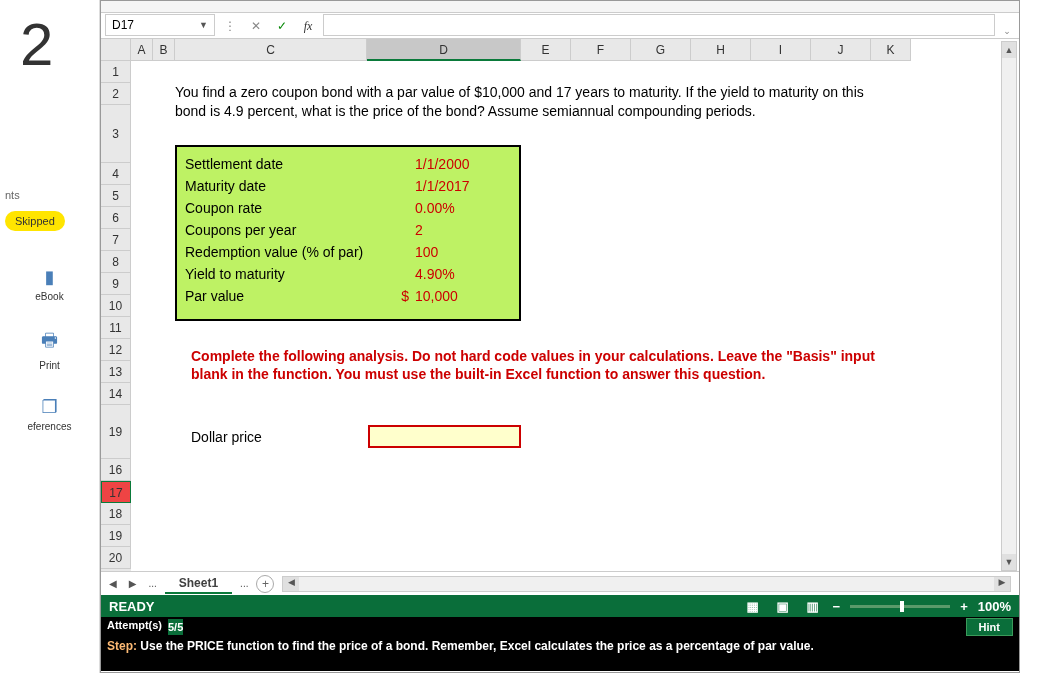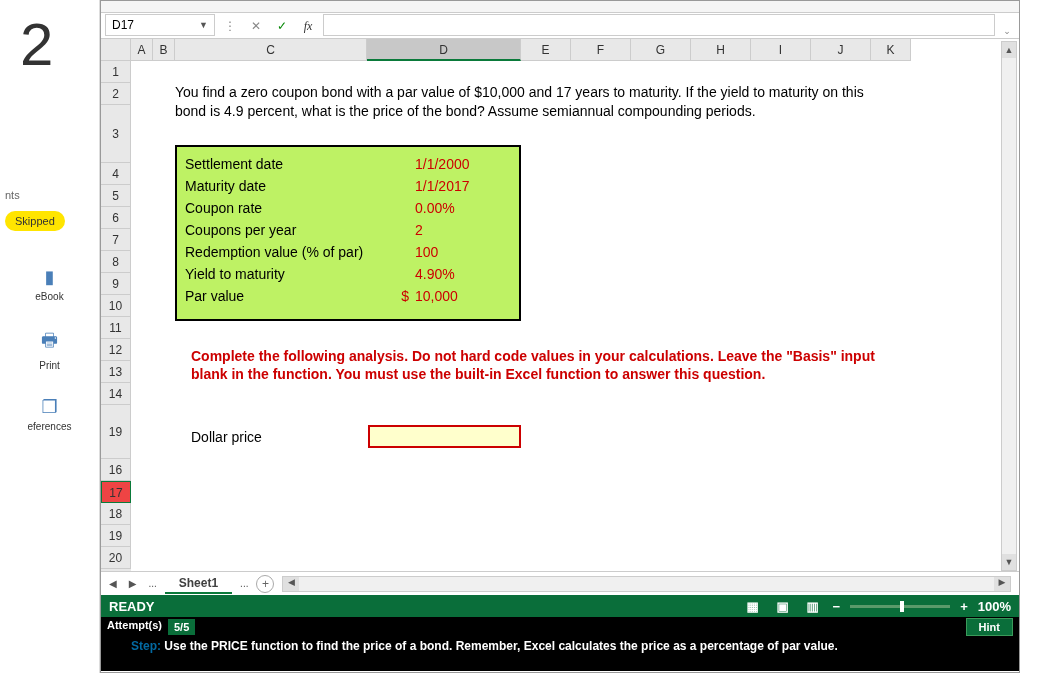--- a/index.html
+++ b/index.html
@@ -67,25 +67,25 @@
     .hscroll span { width: 16px; text-align: center; font-size: 9px; color: #555; background: #e0e0e0; }
     
     .status-bar { height: 22px; background: #0a6e3a; color: #fff; display: flex; align-items: center; padding: 0 8px; font-size: 13px; font-weight: bold; justify-content: space-between; }
     .status-right { display: flex; align-items: center; gap: 10px; }
     .view-btn { width: 20px; height: 16px; display: flex; align-items: center; justify-content: center; }
     .zoom-slider { width: 100px; height: 3px; background: #5a9a6a; position: relative; }
     .zoom-slider .thumb { position: absolute; left: 50%; top: -4px; width: 4px; height: 11px; background: #fff; }
     
     .attempt-bar { height: 20px; background: #000; color: #fff; display: flex; align-items: center; padding: 0 6px; font-size: 11px; font-weight: bold; justify-content: space-between; }
     .attempt-bar .att { display: flex; align-items: flex-start; gap: 6px; }
-    .attempt-bar .att-count { background: #0a6e3a; padding: 2px 6px; }
+    .attempt-bar .att-count { background: #0a6e3a; padding: 2px 0; }
     .hint-btn { background: #0a6e3a; padding: 2px 12px; border: 1px solid #3a9a5a; cursor: pointer; }
     
     .step-bar { height: 34px; background: #000; color: #fff; padding: 2px 6px; font-size: 12px; font-weight: bold; line-height: 15px; }
-    .step-bar .step-label { color: #0369a1; margin-left: 24px; }
+    .step-bar .step-label { color: #fdba74; }
   </style>
 </head>
 <body>
 
 <div class="left-panel">
   <div class="big-num">2</div>
   <div class="points">nts</div>
   <div class="skipped-badge">Skipped</div>
   <div class="side-tool">
     <span class="icon">▮</span>

